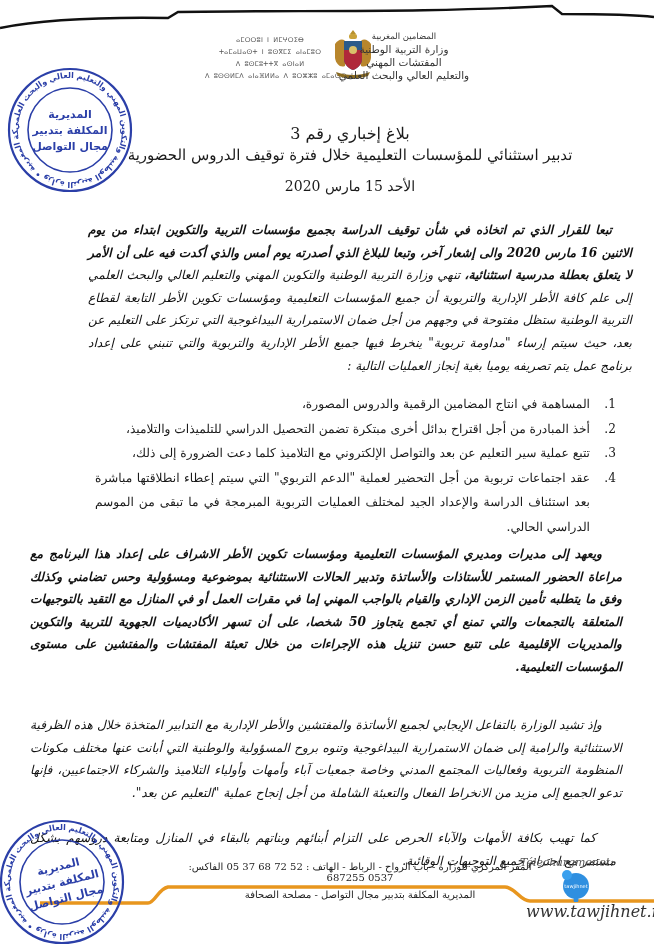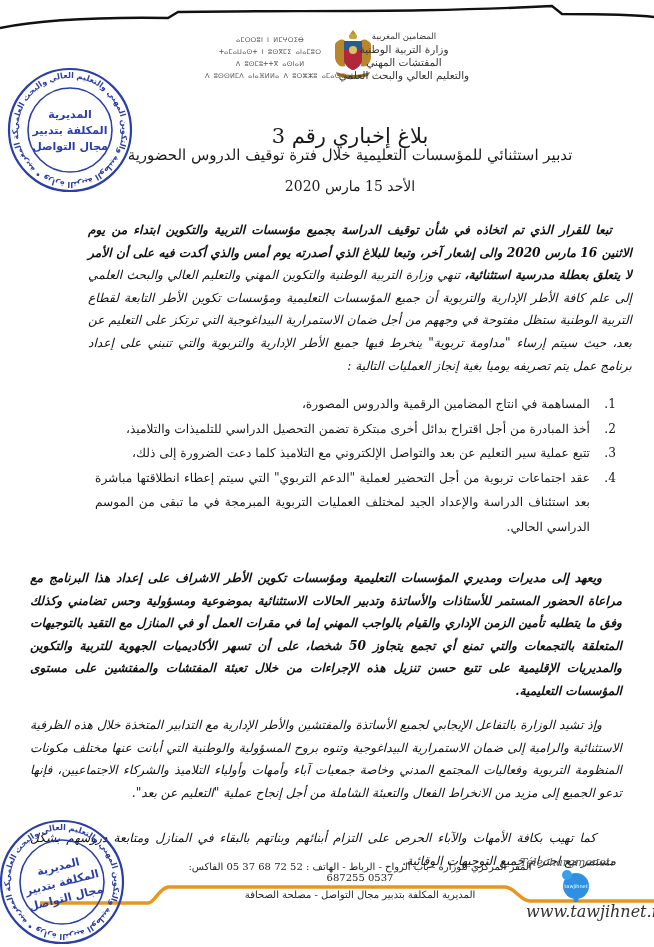--- a/index.html
+++ b/index.html
@@ -13,31 +13,31 @@
   
   .hdr-ar { right: 175px; top: 30px; width: 150px; text-align: center; direction: rtl; font-size: 10.5px; line-height: 13px; color: #333; }
   .hdr-ar div { white-space: nowrap; }
   .hdr-tf { left: 205px; top: 34px; width: 130px; text-align: center; font-family: "DejaVu Sans Mono", monospace; font-size: 6.5px; line-height: 12px; color: #555; letter-spacing: 0.2px; }
   .hdr-tf div { white-space: nowrap; }
   #emblem { left: 330px; top: 28px; width: 46px; height: 52px; }
   
   .stamp { width: 128px; height: 128px; }
   
   .title-block { left: 120px; width: 460px; text-align: center; direction: rtl; }
-  #title1 { top: 124px; font-size: 21px; }
+  #title1 { top: 124px; font-size: 16px; }
   #title2 { top: 146px; font-size: 15px; }
   #date { top: 178px; font-size: 14px; }
   
   .para { direction: rtl; text-align: justify; font-size: 12.2px; line-height: 22.6px; color: #111; font-style: italic; }
   #p1 { left: 88px; right: 22px; top: 219px; }
   .list { left: 95px; right: 38px; top: 392px; direction: rtl; font-size: 12.2px; line-height: 24.5px; }
   .list-item { display: flex; flex-direction: row; }
   .list-num { width: 26px; flex: none; }
   .list-text { flex: 1; text-align: right; }
-  #p2 { left: 30px; right: 32px; top: 543px; font-weight: bold; margin-top: 24px; }
+  #p2 { left: 30px; right: 32px; top: 543px; font-weight: bold; }
   #p3 { left: 30px; right: 32px; top: 714px; }
   #p4 { left: 30px; right: 38px; top: 827px; }
   .indent { display: inline-block; width: 20px; }
   
   #footer-line { left: 0; top: 875px; width: 654px; height: 30px; }
   .footer-text { left: 175px; width: 370px; text-align: center; direction: rtl; font-size: 10px; color: #222; }
   #footer1 { top: 889px; }
   #footer2 { top: 861px; font-weight: normal; }
   
   .wm-label { left: 520px; top: 856px; font-family: "DejaVu Serif", serif; font-style: italic; font-size: 11px; color: #555; }

